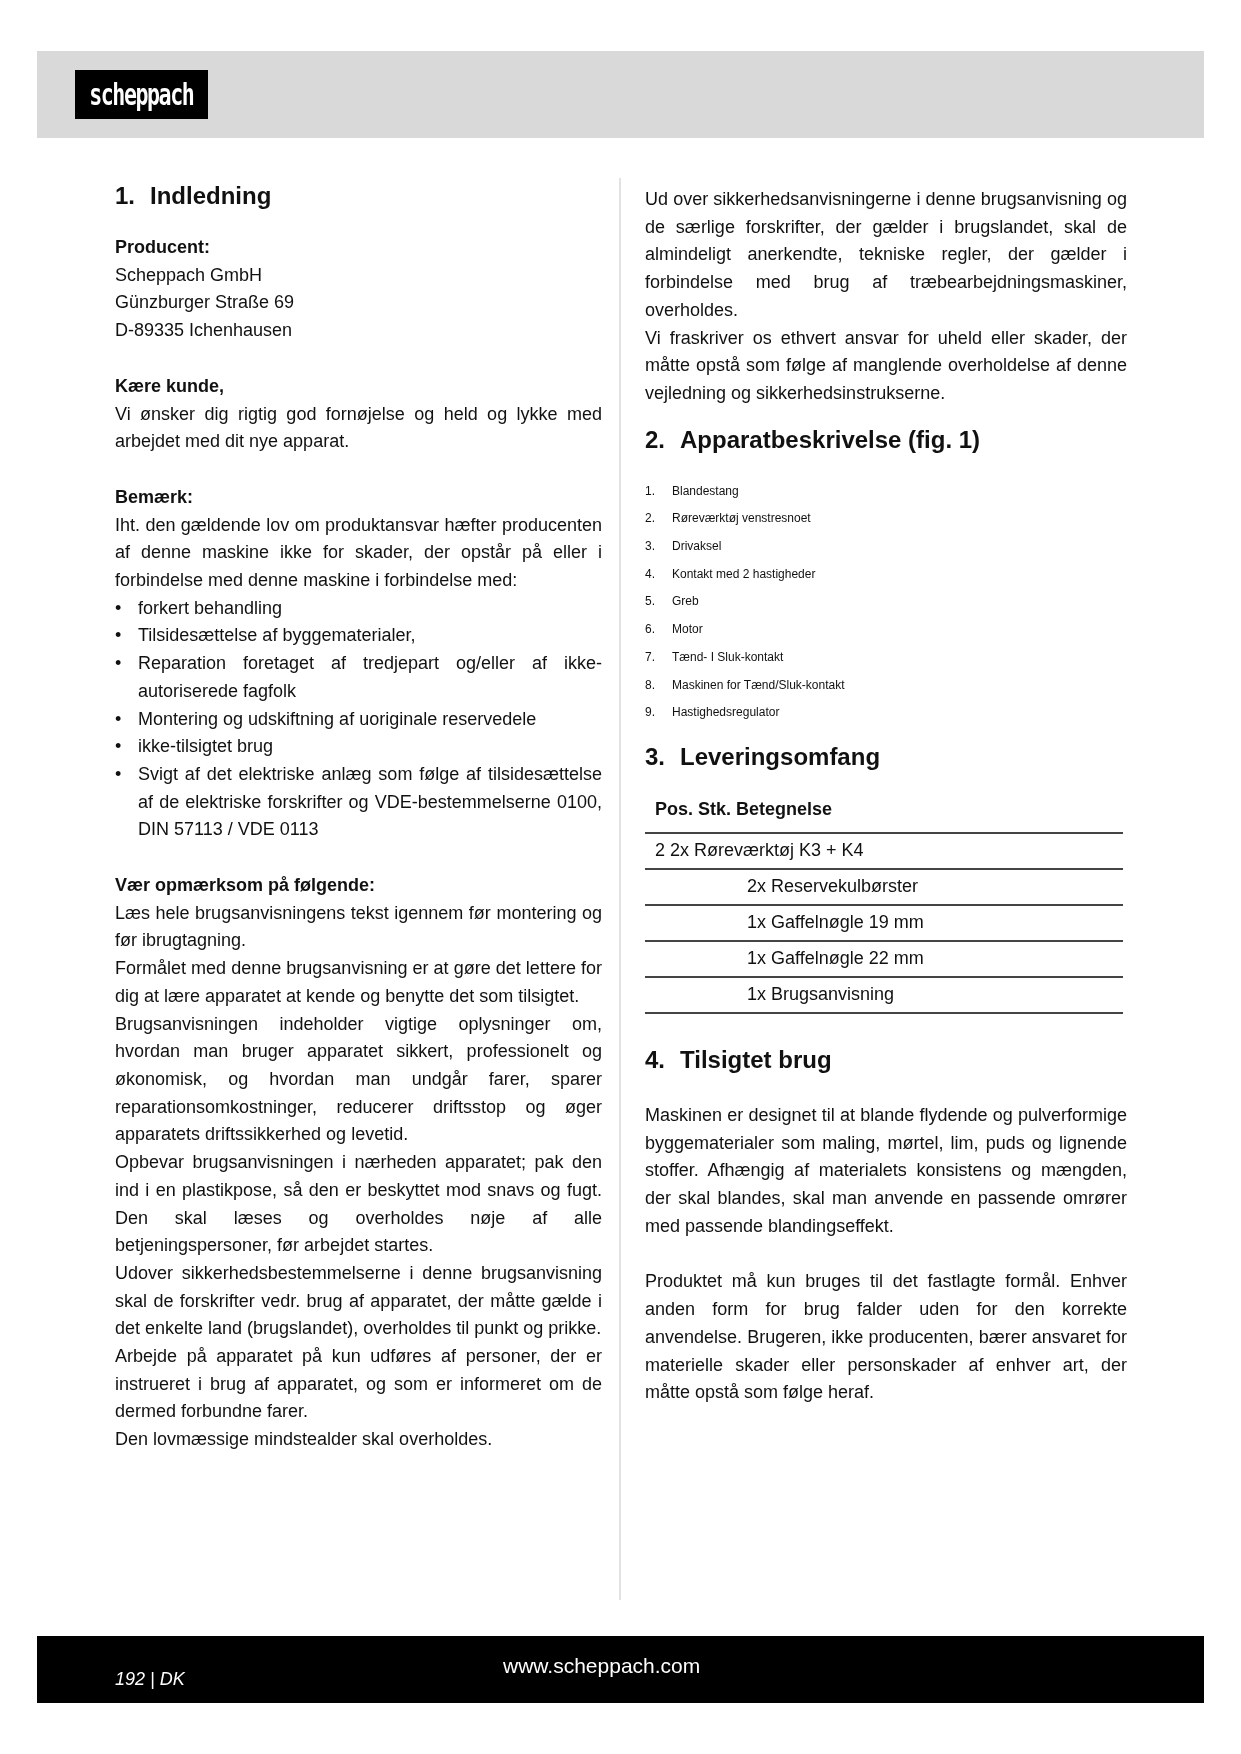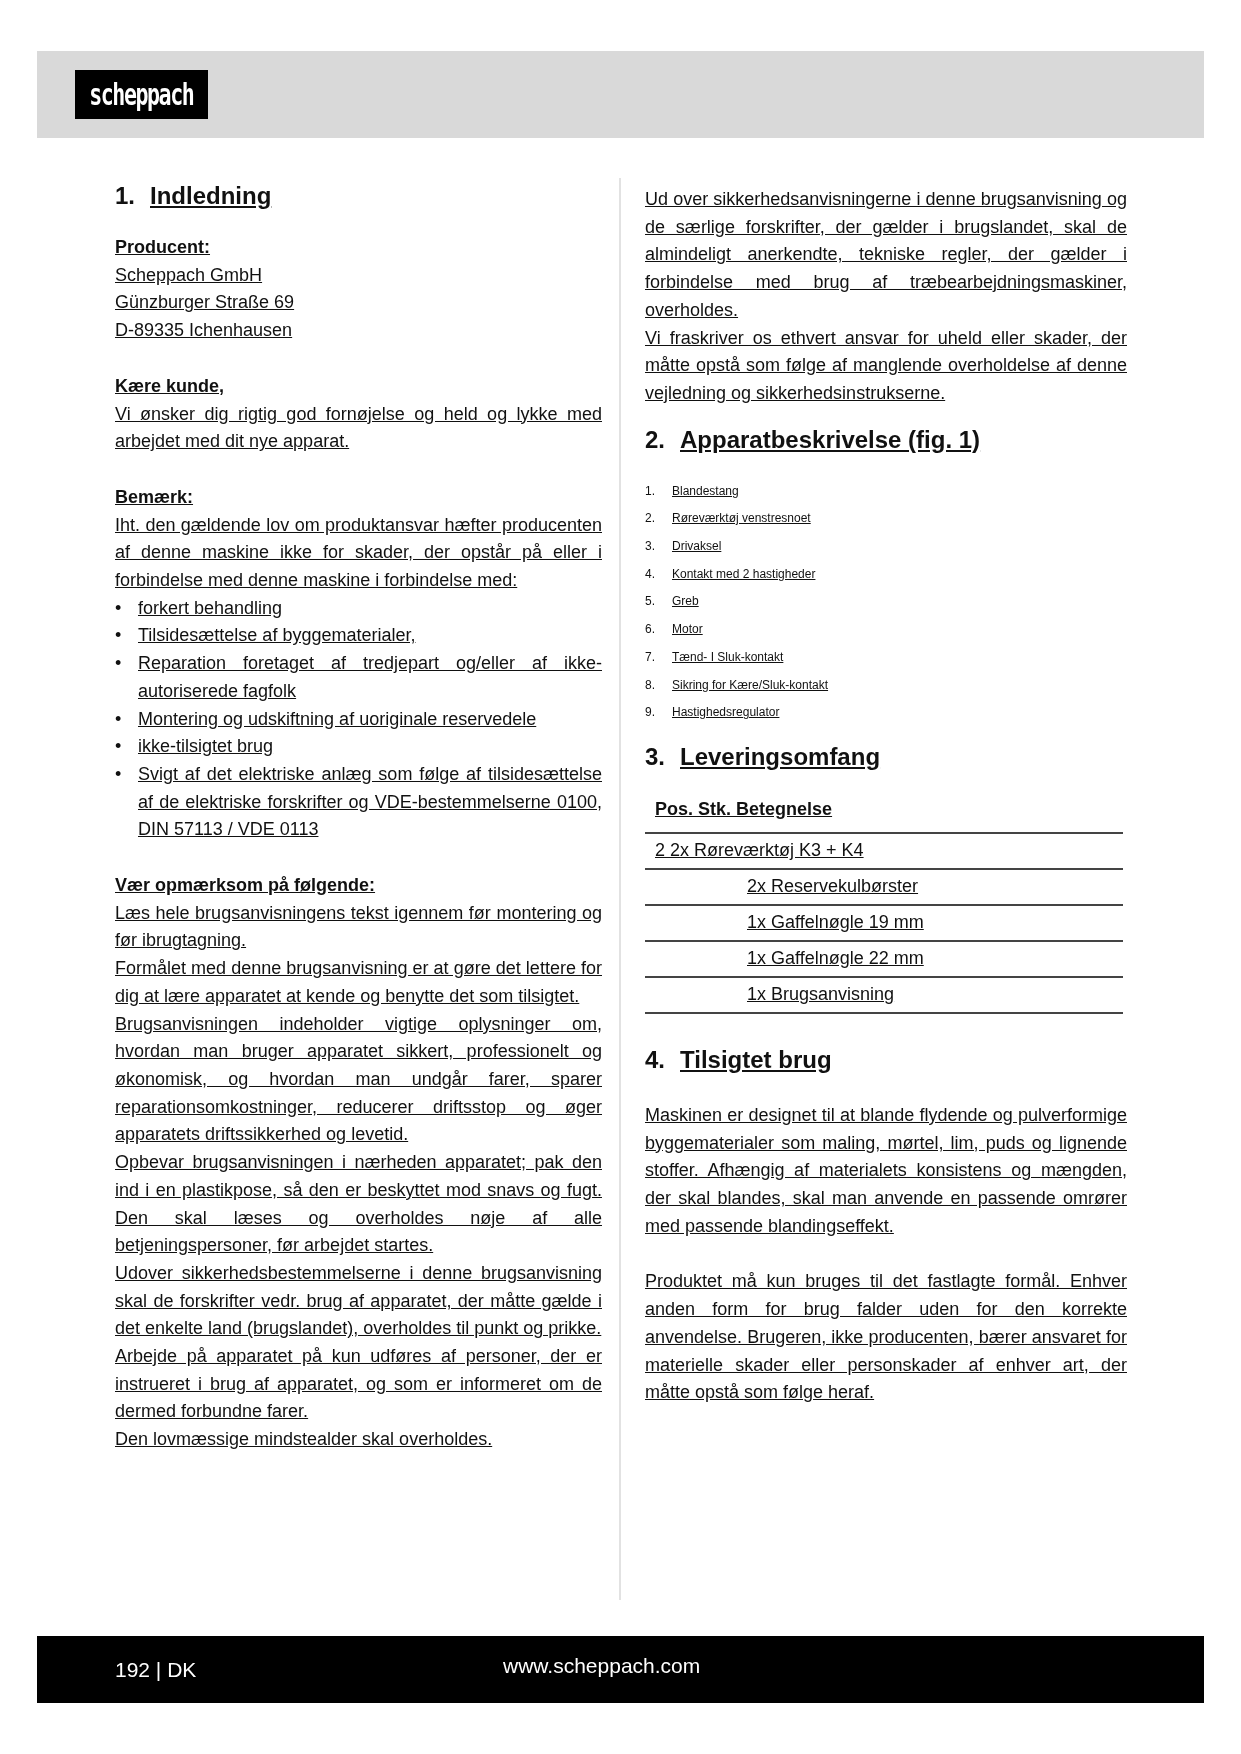--- a/index.html
+++ b/index.html
@@ -3,41 +3,41 @@
 <meta charset="utf-8">
 <style>
   html, body { margin: 0; padding: 0; background: #ffffff; }
   body { width: 1241px; height: 1754px; position: relative; overflow: hidden;
          font-family: "Liberation Sans", sans-serif; color: #111; }
   .header-band { position: absolute; left: 37px; top: 51px; width: 1167px; height: 87px; background: #d9d9d9; }
   .logo { position: absolute; left: 75px; top: 70px; width: 133px; height: 49px; background: #000000;
           display: flex; align-items: center; justify-content: center; }
   .logo span { color: #fff; font-family: "DejaVu Sans Mono", monospace; font-weight: bold; font-size: 30px;
                letter-spacing: -2px; transform: scaleX(0.72); display: inline-block; }
-  .col { position: absolute; top: 180px; text-decoration: underline; }
+  .col { position: absolute; top: 180px; }
   .col-left { left: 115px; width: 487px; }
   .col-right { left: 645px; width: 482px; }
   .divider { position: absolute; left: 619px; top: 178px; width: 2px; height: 1422px; background: #e2e2e2; }
   h2 { font-size: 24px; font-weight: bold; margin: 0; line-height: 32px; }
   h2 .num { display: inline-block; width: 35px; }
   p, .line { font-size: 18px; line-height: 27.7px; margin: 0; text-align: justify; }
   .bold { font-weight: bold; }
   .gap-md { height: 28px; }
   ul.bullets { list-style: none; margin: 0; padding: 0; }
   ul.bullets li { font-size: 18px; line-height: 27.7px; position: relative; padding-left: 23px; text-align: justify; }
   ul.bullets li .bullet { position: absolute; left: 0; top: 0; }
   ol.desc { list-style: none; margin: 0; padding: 0; }
   ol.desc li { font-size: 12px; line-height: 27.7px; }
   ol.desc li .n { display: inline-block; width: 27px; }
   table.delivery { border-collapse: collapse; width: 478px; margin-top: 0; }
   table.delivery th { text-align: left; font-size: 18px; font-weight: bold; padding: 12px 0 12px 10px; border-bottom: 2px solid #444; }
   table.delivery td { font-size: 18px; padding: 4px 0 4px 10px; height: 26px; border-bottom: 2px solid #444; }
   table.delivery td.indent { padding-left: 102px; }
   .footer { position: absolute; left: 37px; top: 1636px; width: 1167px; height: 67px; background: #000; color: #fff; }
-  .footer .page { position: absolute; left: 78px; top: 22px; font-size: 21px; }
+  .footer .page { position: absolute; left: 78px; top: 33px; font-size: 18px; font-style: italic; }
   .footer .url { position: absolute; left: 466px; top: 18px; font-size: 21px; font-weight: normal; }
 </style>
 </head>
 <body>
 
 <div class="header-band"></div>
 <div class="logo">
     <span>scheppach</span>
   </div>
 
@@ -82,21 +82,21 @@
   <h2><span class="num">2.</span><span>Apparatbeskrivelse (fig. 1)</span></h2>
   <div style="height:22px"></div>
   <ol class="desc">
     <li><span class="n">1.</span><span>Blandestang</span></li>
     <li><span class="n">2.</span><span>Røreværktøj venstresnoet</span></li>
     <li><span class="n">3.</span><span>Drivaksel</span></li>
     <li><span class="n">4.</span><span>Kontakt med 2 hastigheder</span></li>
     <li><span class="n">5.</span><span>Greb</span></li>
     <li><span class="n">6.</span><span>Motor</span></li>
     <li><span class="n">7.</span><span>Tænd- I Sluk-kontakt</span></li>
-    <li><span class="n">8.</span><span>Sikring for Kære/Sluk-kontakt</span></li>
+    <li><span class="n">8.</span><span>Maskinen for Tænd/Sluk-kontakt</span></li>
     <li><span class="n">9.</span><span>Hastighedsregulator</span></li>
   </ol>
   <div style="height:14px"></div>
   <h2><span class="num">3.</span><span>Leveringsomfang</span></h2>
   <div style="height:14px"></div>
   <table class="delivery">
     <thead>
         <tr>
           <th>Pos. Stk. Betegnelse</th>
         </tr>

